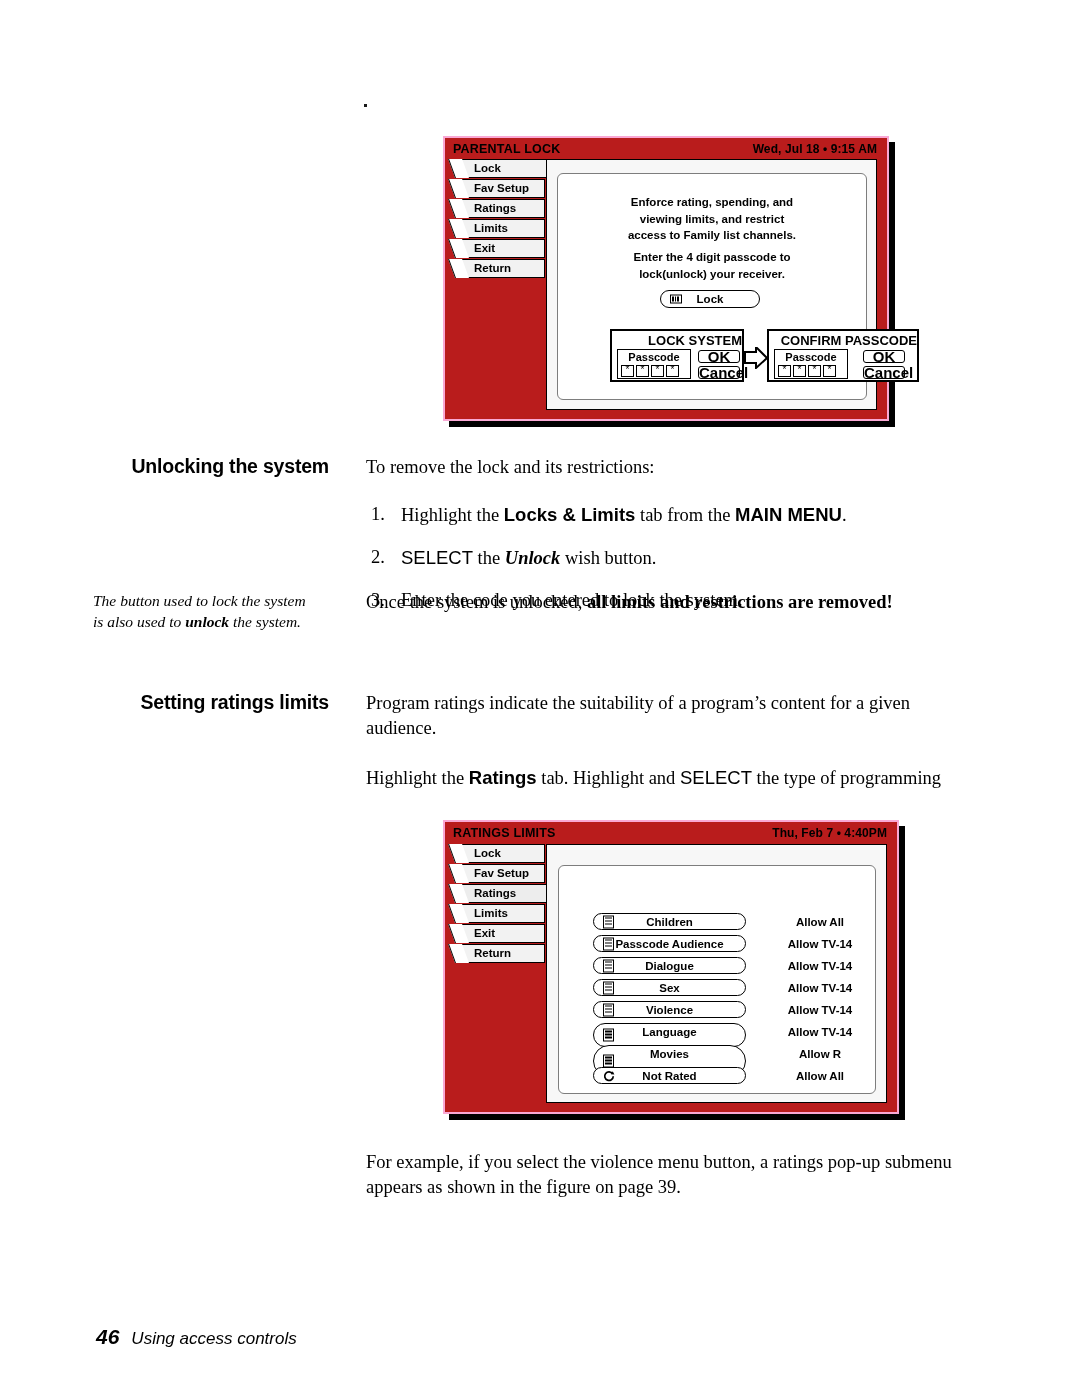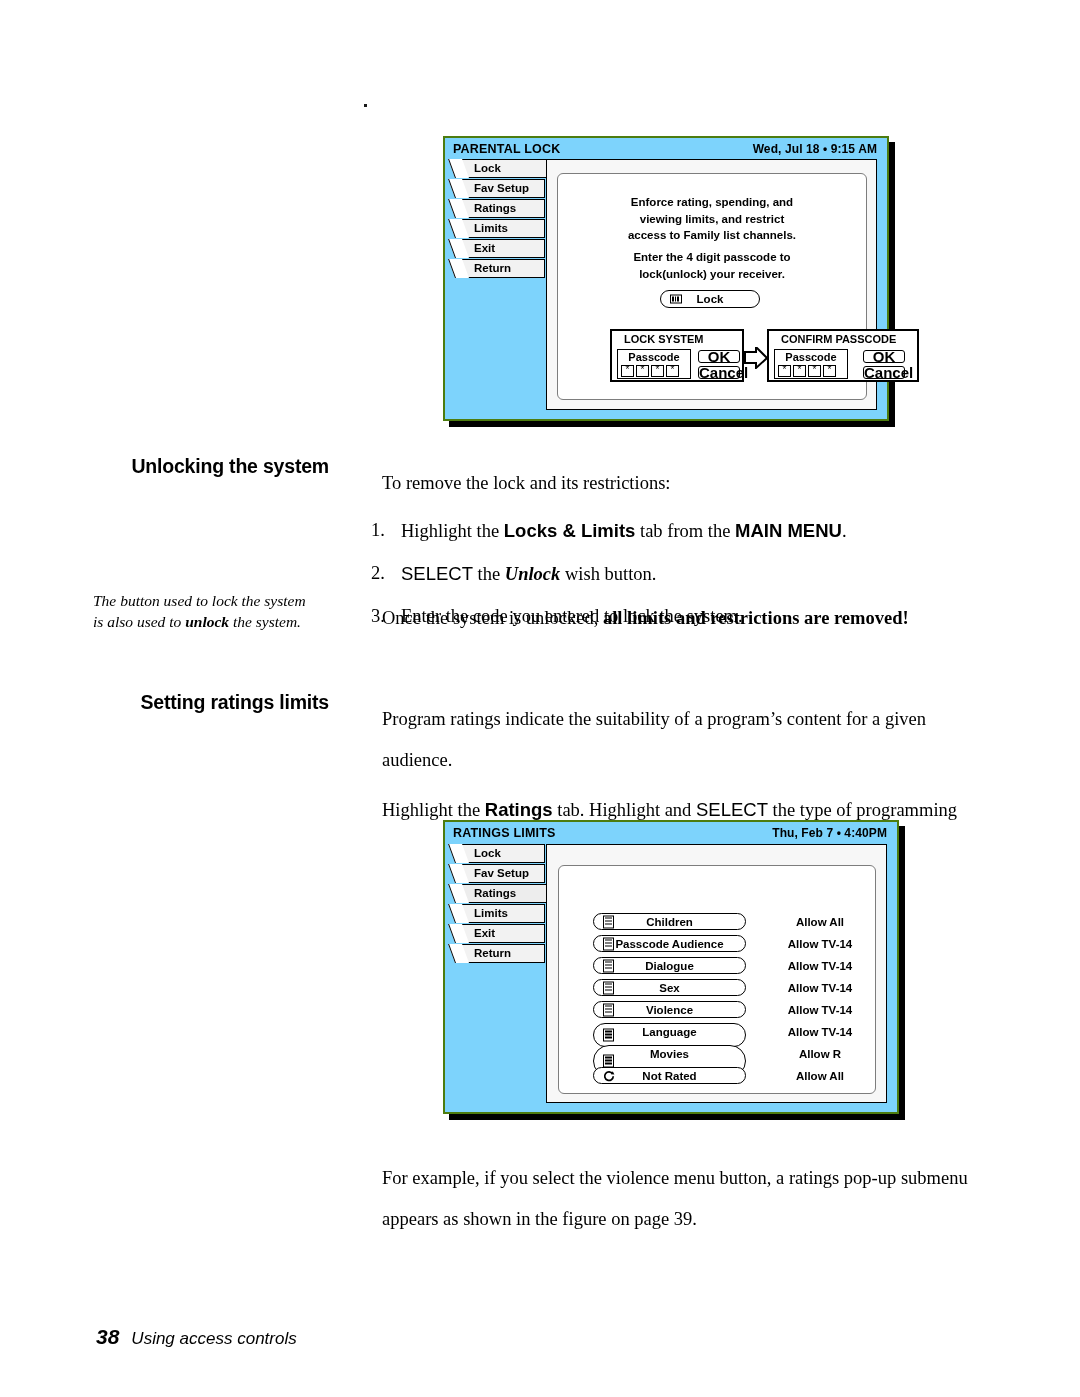--- a/index.html
+++ b/index.html
@@ -54,21 +54,21 @@
 
   
   .body-col {
     position: absolute;
     left: 366px;
     width: 625px;
     font-family: "Liberation Serif", serif;
     font-size: 18.5px;
     line-height: 25px;
   }
-  .body-col p { margin: 16px; }
+  .body-col p { margin: 0; }
 
   ol.steps {
     margin: 0;
     padding: 0 0 0 0;
     list-style: none;
   }
   ol.steps li {
     position: relative;
     padding-left: 35px;
     margin-bottom: 17px;
@@ -76,22 +76,22 @@
   }
   ol.steps li .num {
     position: absolute;
     left: 5px;
     top: 0;
   }
 
   
   .fig {
     position: absolute;
-    background: #7dd3fc;
-    border: 2px solid #4d7c0f;
+    background: #b91c1c;
+    border: 2px solid #f9a8d4;
     box-sizing: border-box;
     box-shadow: 6px 6px 0 0 #000;
     font-family: "Liberation Sans", sans-serif;
   }
   .fig .fig-title {
     position: absolute;
     left: 8px; top: 4px;
     font-size: 12.5px;
     font-weight: bold;
     letter-spacing: 0.2px;
@@ -224,23 +224,23 @@
 
   
   .dlg {
     position: absolute;
     background: #fff;
     border: 2px solid #000;
     box-sizing: border-box;
   }
   .dlg-title {
     position: absolute;
-    top: 2px; left: 12px; right: 0;
-    text-align: left;
-    font-size: 11px;
+    top: 2px; left: 0; right: 0;
+    text-align: right;
+    font-size: 13px;
     font-weight: bold;
   }
   .passbox {
     position: absolute;
     border: 1.5px solid #000;
     background: #fff;
     box-sizing: border-box;
   }
   .passbox .plabel {
     position: absolute;
@@ -562,14 +562,14 @@
     </div>
   </div>
 </div>
 
 <div class="body-col" style="top:1150px;">
   <p>For example, if you select the violence menu button, a ratings pop-up submenu</p>
   <p>appears as shown in the figure on page 39.</p>
 </div>
 
 <div id="footer">
-  <span class="pg">38</span><span class="ftxt">Using access controls</span>
+  <span class="pg">46</span><span class="ftxt">Using access controls</span>
 </div>
 
 </body></html>

